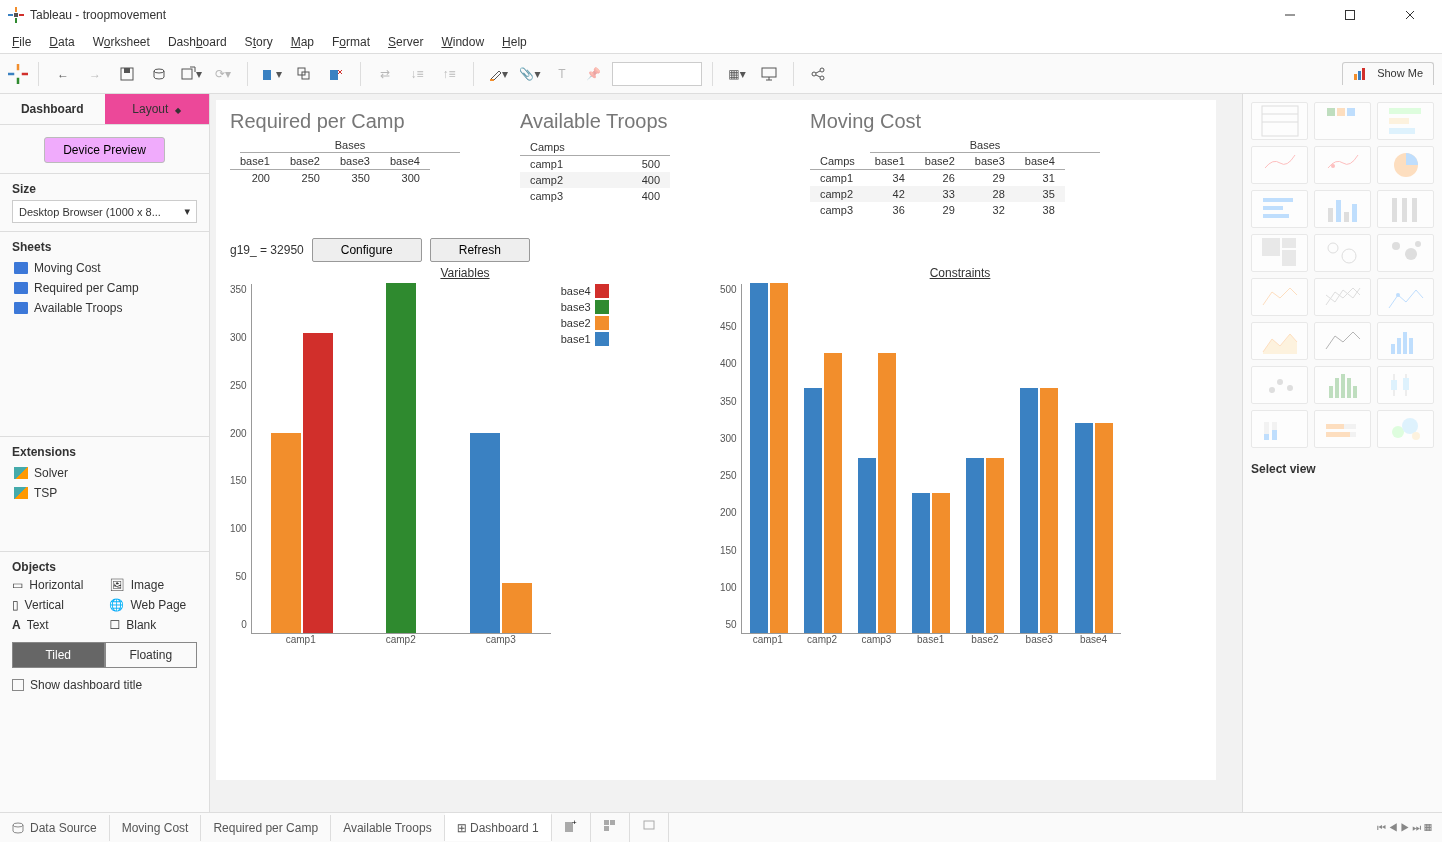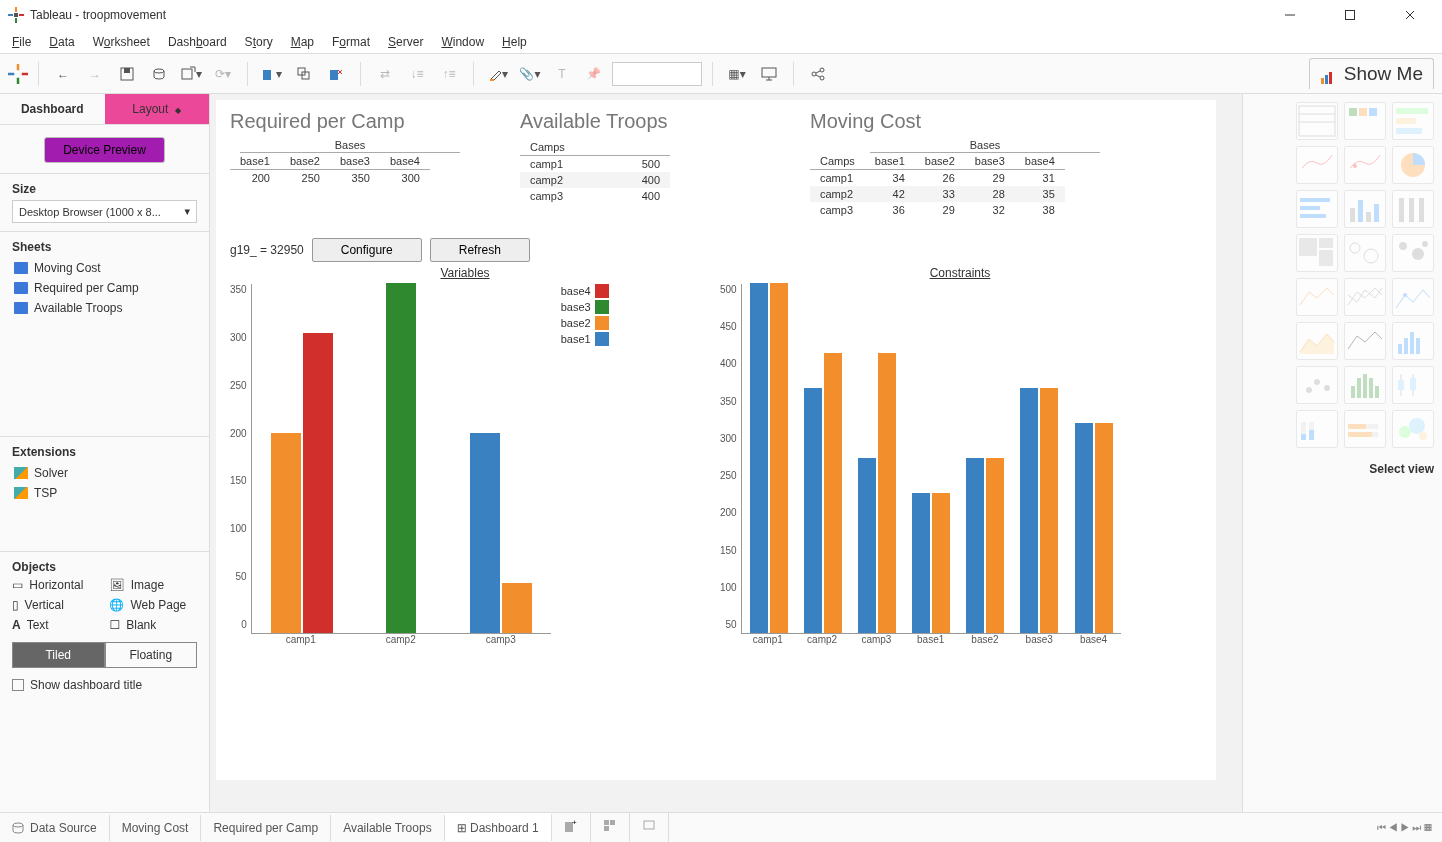--- a/index.html
+++ b/index.html
@@ -9,28 +9,28 @@
 .titlebar .ttext { font-size: 12px; }
 .titlebar .wbtns { margin-left: auto; display: flex; gap: 20px; align-items: center; padding-right: 4px;}
 .wbtn { width: 40px; height: 28px; display:flex; align-items:center; justify-content:center; }
 .menubar { height: 24px; display: flex; align-items: center; gap: 18px; padding: 0 12px; border-bottom: 1px solid #ddd; font-size: 12px; }
 .menuitem span.u { text-decoration: underline; }
 .toolbar { height: 40px; display: flex; align-items: center; gap: 4px; padding: 0 8px; border-bottom: 1px solid #ddd; background:#fafafa;}
 .tb-sep { width: 1px; height: 24px; background: #ddd; margin: 0 6px; }
 .tb-btn { width: 28px; height: 28px; display:flex; align-items:center; justify-content:center; color:#555; border-radius:2px;}
 .tb-btn.disabled{opacity:.4}
 .tb-drop { width:90px; height:24px; border:1px solid #ccc; background:#fff;}
-.showme { margin-left:auto; padding:4px 10px; display:flex; align-items:flex-end; gap:10px; border:1px solid #ccc; border-bottom:none; border-radius:3px 3px 0 0; font-size:19px;}
+.showme { margin-left:auto; padding:4px 10px; display:flex; align-items:flex-start; gap:10px; border:1px solid #ccc; border-bottom:none; border-radius:3px 3px 0 0; font-size:11px;}
 .main { display:flex; height: calc(842px - 30px - 24px - 40px - 30px); }
 .leftpanel { width: 210px; border-right:1px solid #ddd; background:#fafafa; display:flex; flex-direction:column; }
 .lptabs { display:flex; border-bottom:1px solid #ddd; }
 .lptab { flex:1; text-align:center; padding:8px 4px; font-weight:600; font-size:12px;}
 .lptab.inactive{ background:#ec4899; font-weight:400;}
 .lpbody{ padding:8px 12px; overflow:auto;}
-.devbtn{ display:block; margin:4px auto 10px; padding:5px 18px; border:1px solid #bbb; background:#a21caf; border-radius:3px; font-size:12px;}
+.devbtn{ display:block; margin:4px auto 10px; padding:5px 18px; border:1px solid #bbb; background:#f0abfc; border-radius:3px; font-size:12px;}
 .sechdr{ font-weight:600; margin:8px 0 4px; font-size:12px;}
 .sizebox{ border:1px solid #ccc; background:#fff; padding:4px 6px; font-size:11px; display:flex; justify-content:space-between; align-items:center;}
 .sheetitem, .extitem{ display:flex; align-items:center; gap:6px; padding:3px 2px; font-size:12px;}
 .sheeticon{ width:14px; height:12px; background:#3c78d8; display:inline-block; border-radius:1px;}
 .exticon{width:14px;height:12px;background:linear-gradient(135deg,#4aa 50%,#f90 50%);display:inline-block;}
 .objgrid{ display:grid; grid-template-columns:1fr 1fr; gap:6px 10px; font-size:12px;}
 .objitem{display:flex;align-items:center;gap:6px;}
 .tfbtns{display:flex;margin-top:10px;}
 .tfbtn{flex:1;text-align:center;padding:5px;border:1px solid #888;font-size:12px;}
 .tfbtn.active{background:#666;color:#fff;}
@@ -52,21 +52,21 @@
 .chart{display:flex;}
 .yaxis{display:flex;flex-direction:column;justify-content:space-between;align-items:flex-end;font-size:10px;color:#555;padding-right:4px;padding-bottom:14px;}
 .plot{border-left:1px solid #999;border-bottom:1px solid #999;display:flex;align-items:flex-end;position:relative;}
 .grp{flex:1;display:flex;justify-content:center;gap:2px;align-items:flex-end;height:100%;}
 .bar{width:18px;}
 .xaxis{display:flex;font-size:10px;color:#555;}
 .xaxis div{flex:1;text-align:center;}
 .legend{font-size:11px;margin-left:10px;}
 .legrow{display:flex;align-items:center;justify-content:flex-end;gap:4px;margin-bottom:2px;}
 .legsw{width:14px;height:14px;}
-.rightpanel{width:200px;border-left:1px solid #ddd;background:#fafafa;padding:8px;display:flex;flex-direction:column;align-items:flex-end;}
+.rightpanel{width:200px;border-left:1px solid #ddd;background:#fafafa;padding:8px;display:flex;flex-direction:column;}
 .thumbgrid{display:grid;grid-template-columns:repeat(3,1fr);gap:6px;}
 .thumb{height:38px;border:1px solid #ddd;background:#fff;border-radius:2px;display:flex;align-items:center;justify-content:center;overflow:hidden;opacity:.6;}
 .selview{margin-top:14px;font-size:12px;font-weight:600;}
 .bottombar{height:30px;border-top:1px solid #ddd;display:flex;align-items:center;background:#fafafa;justify-content:center;}
 .bottab{padding:6px 12px;font-size:12px;border-right:1px solid #ddd;color:#555;}
 .bottab.active{background:#fff;border-top:2px solid #fff;margin-top:-1px;}
 .bottab.ds{display:flex;align-items:center;gap:6px;}
 .navctl{margin-left:auto;display:flex;gap:8px;padding-right:10px;color:#888;font-size:10px;}
 .hr{height:1px;background:#ddd;margin:8px -12px;}
 </style>

